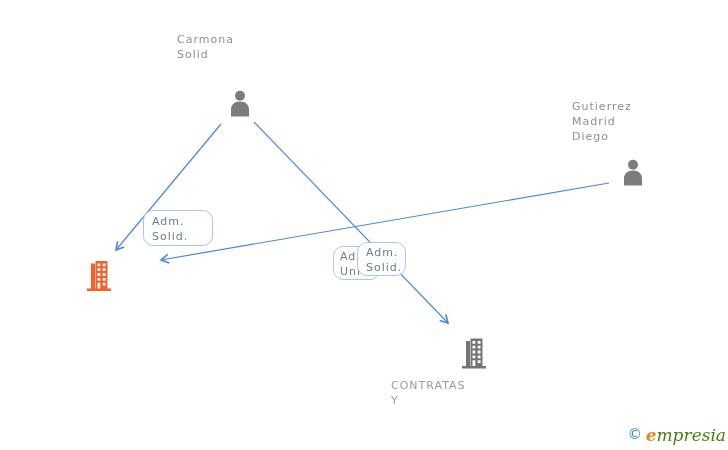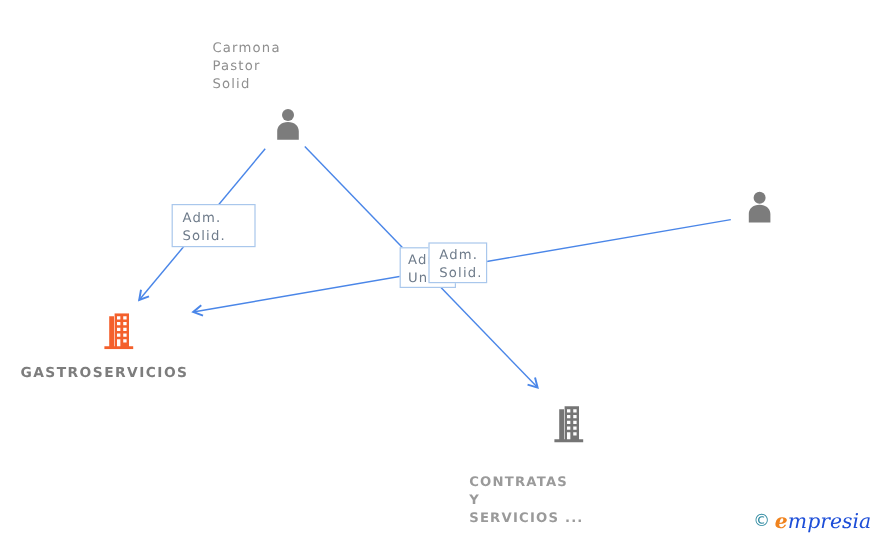--- a/index.html
+++ b/index.html
@@ -14,27 +14,28 @@
   .edges-svg {
     position: absolute;
     left: 0; top: 0;
     width: 728px; height: 450px;
     z-index: 1;
   }
   .edge-label {
     position: absolute;
     background: #ffffff;
     border: 1px solid #a9c7ec;
-    border-radius: 0;
+    border-radius: 10px;
     color: #6e7b8a;
     font-size: 11px;
     line-height: 15px;
     letter-spacing: 1px;
     box-sizing: border-box;
     padding: 2px 4px 2px 8px;
+    margin-top: 40px;
   }
   .edge-label-back  { left: 333px; top: 206px; width: 47px; height: 34px; z-index: 2; padding-left: 6px; }
   .edge-label-left  { left: 143px; top: 170px; width: 70px; height: 36px; z-index: 2; padding-top: 3px; }
   .edge-label-front { left: 357px; top: 202px; width: 49px; height: 34px; z-index: 3; }
   .node { position: absolute; z-index: 4; }
   .node-label {
     position: absolute;
     z-index: 4;
     text-align: left;
     color: #8f8f8f;
@@ -46,24 +47,23 @@
   .label-person-right{ left: 572px; top: 99px;  width: 120px; }
   .label-company-focal {
     left: 17px; top: 302px; width: 160px;
     font-weight: bold;
     color: #7d7d7d;
     font-size: 11.5px;
     line-height: 16px;
     letter-spacing: 1.2px;
   }
   .label-company-secondary {
-    left: 391px; top: 394px; width: 160px;
+    left: 391px; top: 378px; width: 160px;
     color: #9a9a9a;
     line-height: 15px;
-    font-weight: bold;
   }
   .icon-person-top    { left: 226px; top: 89px;  }
   .icon-person-right  { left: 619px; top: 158px; }
   .icon-company-focal { left: 86px;  top: 261px; }
   .icon-company-secondary { left: 461px; top: 336px; }
   .watermark {
     position: absolute;
     right: 2px; top: 425px;
     z-index: 5;
     white-space: nowrap;
@@ -75,21 +75,21 @@
     font-family: "DejaVu Sans", sans-serif;
     vertical-align: 2px;
     margin-right: 4px;
   }
   .wm-brand {
     font-family: "DejaVu Serif", "Liberation Serif", serif;
     font-style: italic;
     font-size: 17px;
   }
   .wm-e    { color: #f0831e; font-weight: bold; }
-  .wm-rest { color: #1d4ed8; }
+  .wm-rest { color: #4d7c0f; }
 </style>
 </head>
 <body>
 
 <div class="canvas">
 
   <svg class="edges-svg">
     <defs>
       <marker id="arrow" viewBox="0 0 10 10" refX="8" refY="5" markerWidth="9" markerHeight="9" orient="auto-start-reverse">
         <path d="M1,1 L8,5 L1,9" fill="none" stroke-width="1.5" stroke="#4a86e8"></path>
@@ -108,32 +108,36 @@
     <div>Adm.</div>
     <div>Solid.</div>
   </div>
   <div class="edge-label edge-label-front">
     <div>Adm.</div>
     <div>Solid.</div>
   </div>
 
   <div class="node-label label-person-top">
     <div>Carmona</div>
-    <div>Pastor</div>
     <div>Solid</div>
   </div>
   <div class="node icon-person-top">
     <svg width="28" height="28" viewBox="0 0 28 28">
       <g fill="#7c7c7c">
         <circle cx="14" cy="6.8" r="5"></circle>
         <path d="M14,12.6 c-5.6,0 -9,3.4 -9,7.8 L5,27.5 L23,27.5 L23,20.4 c0,-4.4 -3.4,-7.8 -9,-7.8 z"></path>
       </g>
     </svg>
   </div>
 
+  <div class="node-label label-person-right">
+    <div>Gutierrez</div>
+    <div>Madrid</div>
+    <div>Diego</div>
+  </div>
   <div class="node icon-person-right">
     <svg width="28" height="28" viewBox="0 0 28 28">
       <g fill="#7c7c7c">
         <circle cx="14" cy="6.8" r="5"></circle>
         <path d="M14,12.6 c-5.6,0 -9,3.4 -9,7.8 L5,27.5 L23,27.5 L23,20.4 c0,-4.4 -3.4,-7.8 -9,-7.8 z"></path>
       </g>
     </svg>
   </div>
 
   <div class="node icon-company-focal">
@@ -142,38 +146,36 @@
            M9.5,0 H21.5 V27.5 H9.5 Z
            M11.5,2.5 h2.8 v2.8 h-2.8 z M16.7,2.5 h2.8 v2.8 h-2.8 z
            M11.5,7.3 h2.8 v2.8 h-2.8 z M16.7,7.3 h2.8 v2.8 h-2.8 z
            M11.5,12.1 h2.8 v2.8 h-2.8 z M16.7,12.1 h2.8 v2.8 h-2.8 z
            M11.5,16.9 h2.8 v2.8 h-2.8 z M16.7,16.9 h2.8 v2.8 h-2.8 z
            M11.5,21.7 h2.8 v5.8 h-2.8 z M16.7,21.7 h2.8 v2.8 h-2.8 z
            M1,27.5 h24 v2.5 h-24 z" fill="#f4602c"></path>
     </svg>
   </div>
   <div class="node-label label-company-focal">
-    <div>GASTROSERVICIOS</div>
   </div>
 
   <div class="node icon-company-secondary">
     <svg width="26" height="35" viewBox="0 0 26 30">
       <path fill-rule="evenodd" d="M5,2.5 H9 V27.5 H5 Z
            M9.5,0 H21.5 V27.5 H9.5 Z
            M11.5,2.5 h2.8 v2.8 h-2.8 z M16.7,2.5 h2.8 v2.8 h-2.8 z
            M11.5,7.3 h2.8 v2.8 h-2.8 z M16.7,7.3 h2.8 v2.8 h-2.8 z
            M11.5,12.1 h2.8 v2.8 h-2.8 z M16.7,12.1 h2.8 v2.8 h-2.8 z
            M11.5,16.9 h2.8 v2.8 h-2.8 z M16.7,16.9 h2.8 v2.8 h-2.8 z
            M11.5,21.7 h2.8 v5.8 h-2.8 z M16.7,21.7 h2.8 v2.8 h-2.8 z
            M1,27.5 h24 v2.5 h-24 z" fill="#757575"></path>
     </svg>
   </div>
   <div class="node-label label-company-secondary">
     <div>CONTRATAS</div>
     <div>Y</div>
-    <div>SERVICIOS ...</div>
   </div>
 
   <a class="watermark" href="#">
     <span class="wm-copy">©</span><span class="wm-brand"><span class="wm-e">e</span><span class="wm-rest">mpresia</span></span>
   </a>
 
 </div>
 
 </body></html>

